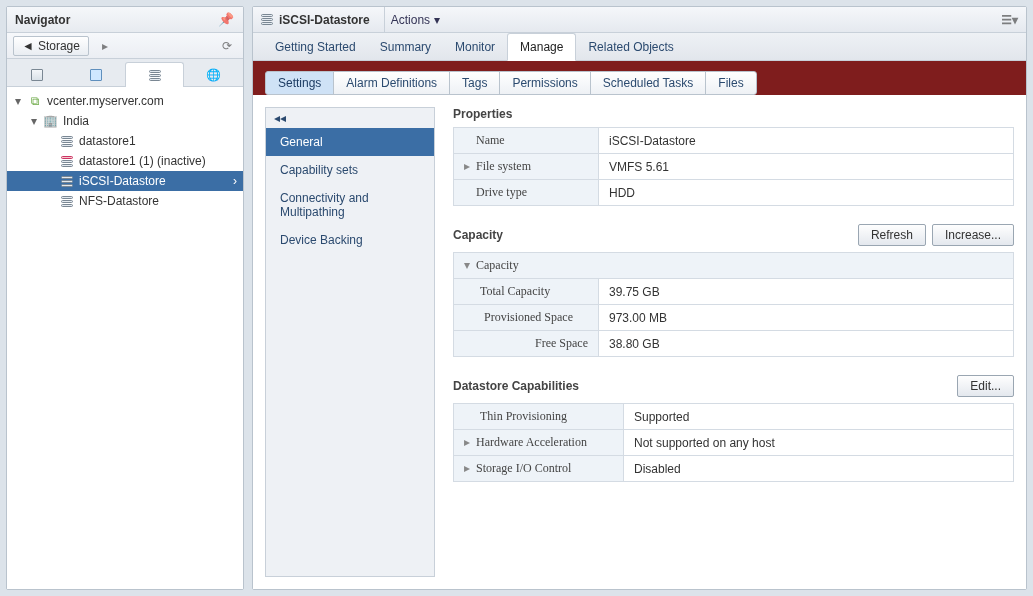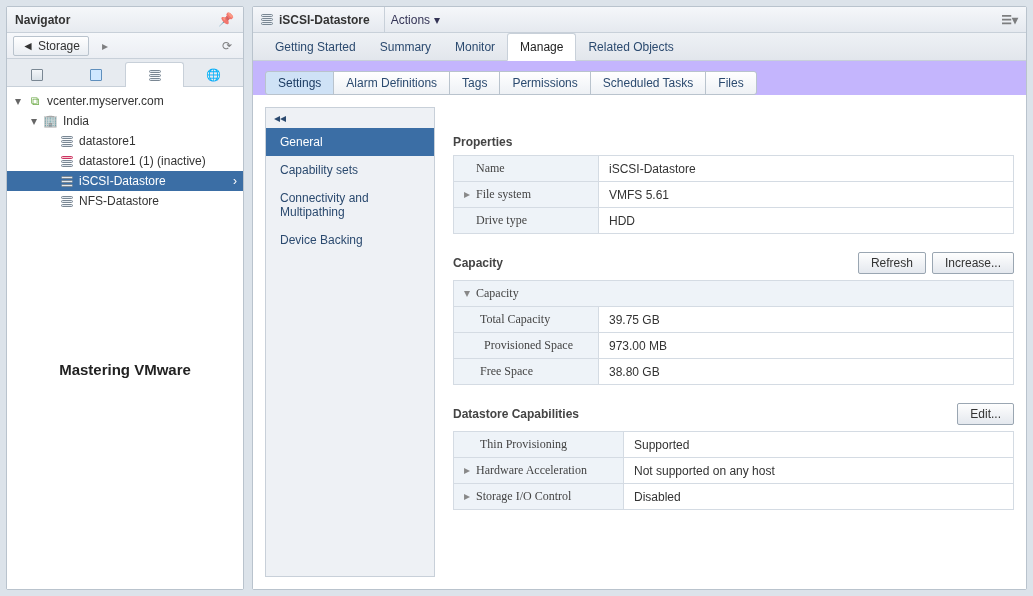--- a/index.html
+++ b/index.html
@@ -146,21 +146,21 @@
     gap:0;
   }
   .top-tab {
     padding:6px 12px;cursor:pointer;color:#2b4a6f;
   }
   .top-tab.active {
     background:#fff;border:1px solid #c8d0d9;border-bottom:1px solid #fff;
     border-radius:3px 3px 0 0;margin-bottom:-1px;color:#222;
   }
   .sub-tabs {
-    display:flex;gap:0;padding:10px 12px 0; background:#c4b5fd;
+    display:flex;gap:0;padding:10px 12px 0; background:#7f1d1d;
   }
   .sub-tab {
     padding:4px 12px;border:1px solid #b9c3cd;background:linear-gradient(#fff,#eef1f5);
     cursor:pointer;color:#2b4a6f;margin-right:-1px;
   }
   .sub-tab:first-child{border-radius:3px 0 0 3px;}
   .sub-tab:last-child{border-radius:0 3px 3px 0;}
   .sub-tab.active{background:#cfe2f6;color:#1d3c63;}
   .content {
     flex:1;display:flex;padding:12px;gap:0;background:#fff;
@@ -173,21 +173,21 @@
     height:20px;display:flex;align-items:center;padding:0 8px;
     color:#2b4a6f;cursor:pointer;font-size:12px;
   }
   .side-item {
     padding:7px 14px;cursor:pointer;color:#2b4a6f;
   }
   .side-item.active {
     background:#3b6ea5;color:#fff;font-weight:normal;
   }
   .detail {
-    flex:1;padding:0 0 0 18px;margin-top:28px;
+    flex:1;padding:0 0 0 18px;
   }
   .section-title { font-weight:bold;color:#444;margin:0 0 6px; }
   .prop-table {
     width:100%;border:1px solid #d4dbe3;border-collapse:collapse;margin-bottom:18px;
   }
   .prop-table td {
     border:1px solid #d4dbe3;padding:5px 10px;background:#fff;
   }
   .prop-table td.k { width:145px;background:#eef3f8;color:#444;font-family:Liberation Serif, serif; }
   .prop-table td.k .arrow { color:#888;margin-right:4px;display:inline-block;width:8px; }
@@ -289,21 +289,20 @@
       <div class="tree-row" style="padding-left:52px">
         <span class="ico">
             <span class="db">
               <span></span>
               <span></span>
               <span></span>
             </span>
           </span>
         <span>NFS-Datastore</span>
       </div>
-      <div class="watermark">Mastering VMware</div>
     </div>
   </div>
 
   <div class="main-panel">
     <div class="main-header">
       <span class="title">
         <span class="db">
             <span></span>
             <span></span>
             <span></span>
@@ -379,21 +378,21 @@
           </tr>
           <tr>
             <td class="k" style="padding-left:26px;"><span>Total Capacity</span></td>
             <td>39.75 GB</td>
           </tr>
           <tr>
             <td class="k" style="padding-left:30px;"><span>Provisioned Space</span></td>
             <td>973.00 MB</td>
           </tr>
           <tr>
-            <td class="k" style="padding-left:26px;"><span>Free Space</span></td>
+            <td class="k" style="padding-left:26px;text-align:right;"><span>Free Space</span></td>
             <td>38.80 GB</td>
           </tr>
         </tbody>
           </table>
 
         <div class="cap-header">
           <div class="section-title">Datastore Capabilities</div>
           <span class="spacer"></span>
           <span class="btn">Edit...</span>
         </div>

